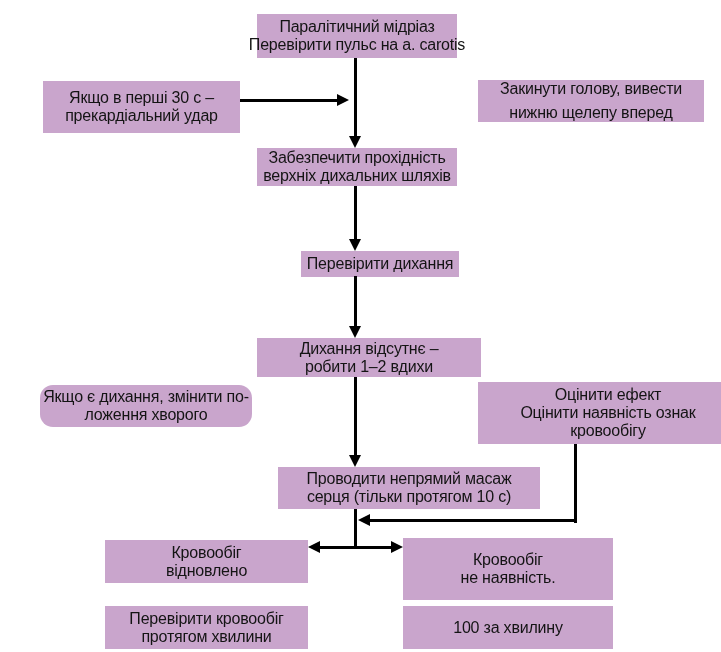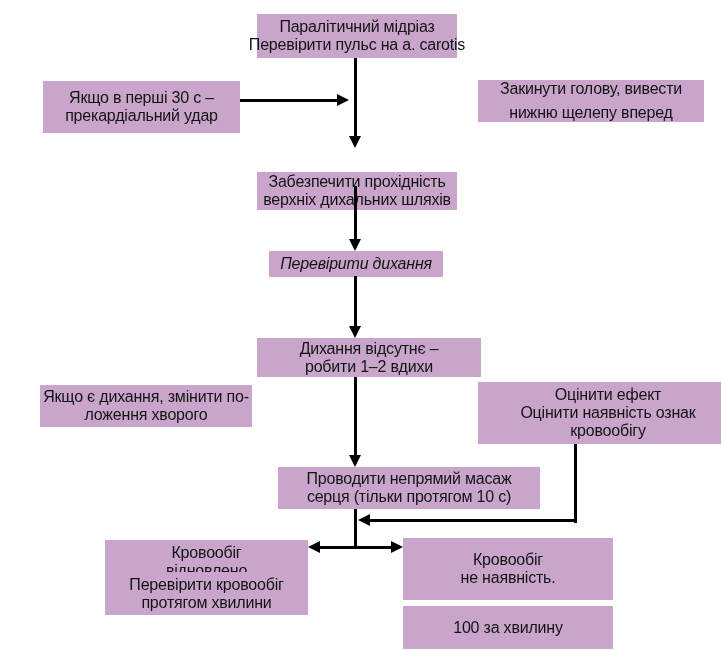--- a/index.html
+++ b/index.html
@@ -46,35 +46,35 @@
   <div class="box" style="left:43px; top:81px; width:197px; height:52px;">
     <span>Якщо в перші 30 с –</span>
     <span>прекардіальний удар</span>
   </div>
 
   <div class="box" style="left:478px; top:80px; width:226px; height:42px;gap:6px;">
     <span>Закинути голову, вивести</span>
     <span>нижню щелепу вперед</span>
   </div>
 
-  <div class="box" style="left:257px; top:148px; width:200px; height:38px;margin-top:24px;">
+  <div class="box" style="left:257px; top:148px; width:200px; height:38px;">
     <span>Забезпечити прохідність</span>
     <span>верхніх дихальних шляхів</span>
   </div>
 
-  <div class="box" style="left:269px; top:251px; width:174px; height:25px;font-style:italic;">
+  <div class="box" style="left:301px; top:251px; width:158px; height:25px;">
     <span>Перевірити дихання</span>
   </div>
 
   <div class="box" style="left:257px; top:338px; width:224px; height:39px;">
     <span>Дихання відсутнє –</span>
     <span>робити 1–2 вдихи</span>
   </div>
 
-  <div class="box" style="left:40px; top:385px; width:212px; height:42px;">
+  <div class="box" style="left:40px; top:385px; width:212px; height:42px;border-radius:13px;">
     <span>Якщо є дихання, змінити по-</span>
     <span>ложення хворого</span>
   </div>
 
   <div class="box" style="left:478px; top:382px; width:260px; height:62px;">
     <span>Оцінити ефект</span>
     <span>Оцінити наявність ознак</span>
     <span>кровообігу</span>
   </div>
 
@@ -86,21 +86,21 @@
   <div class="box" style="left:105px; top:540px; width:203px; height:43px;">
     <span>Кровообіг</span>
     <span>відновлено</span>
   </div>
 
   <div class="box" style="left:403px; top:538px; width:210px; height:62px;">
     <span>Кровообіг</span>
     <span>не наявність.</span>
   </div>
 
-  <div class="box" style="left:105px; top:572px; width:203px; height:43px;">
+  <div class="box" style="left:105px; top:606px; width:203px; height:43px;">
     <span>Перевірити кровообіг</span>
     <span>протягом хвилини</span>
   </div>
 
   <div class="box" style="left:403px; top:606px; width:210px; height:43px;">
     <span>100 за хвилину</span>
   </div>
 
   <div class="vline" style="left:354px; top:58px; width:3px; height:78px;"></div>
   <div class="ah down" style="left:349px; top:136px;"></div>

